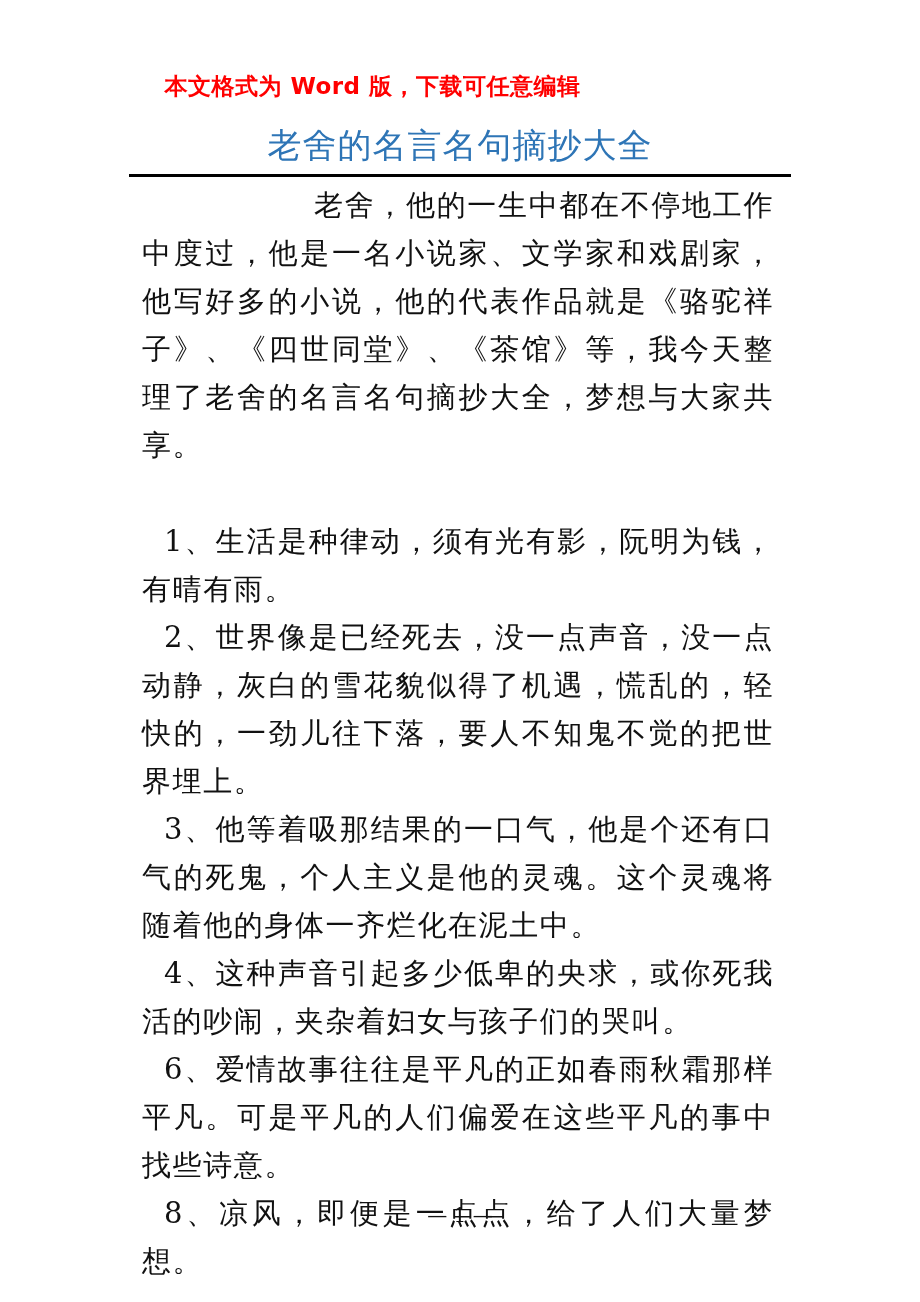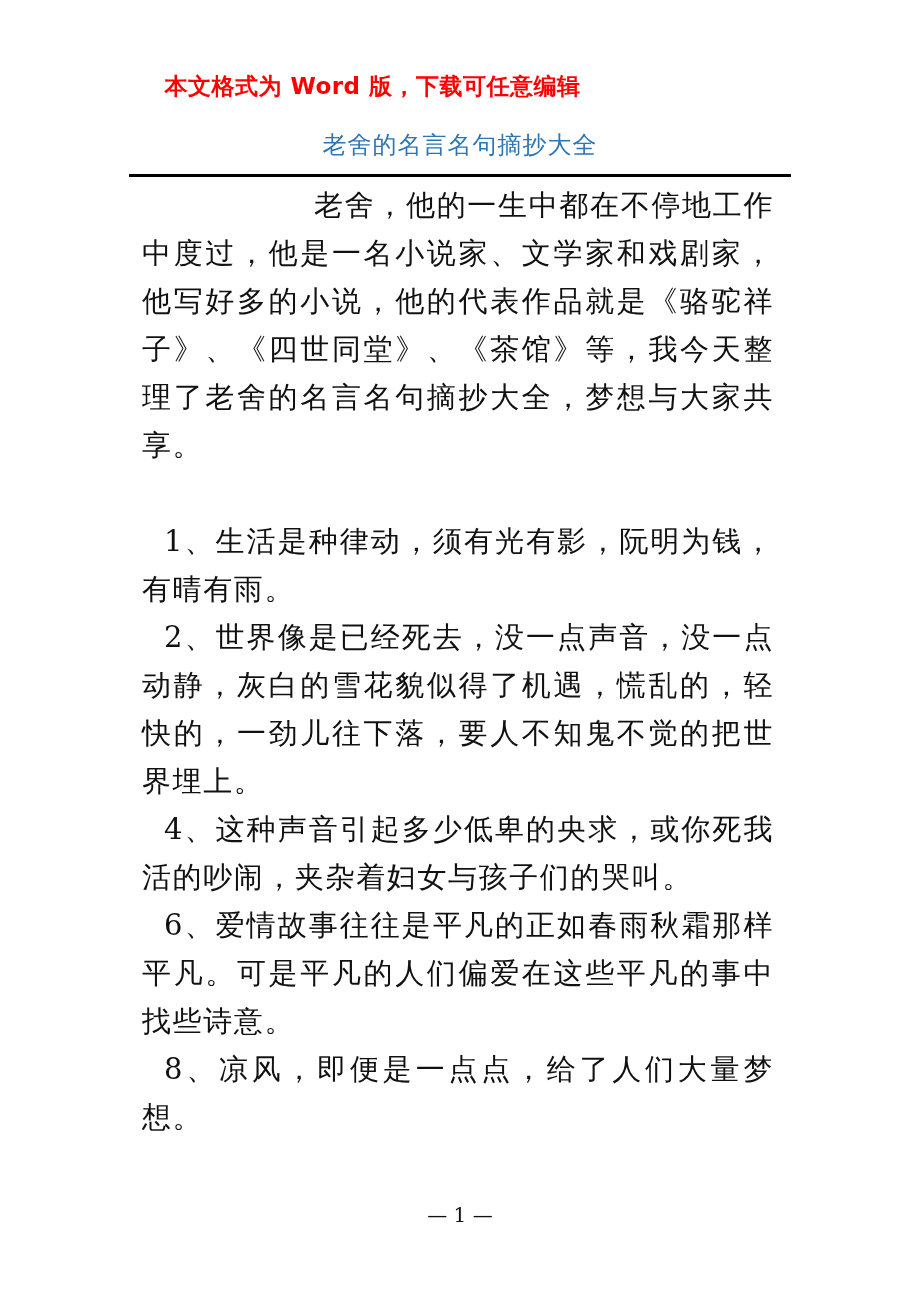--- a/index.html
+++ b/index.html
@@ -32,21 +32,21 @@
       line-height: 36px;
       letter-spacing: 0.5px;
     }
     .title {
       position: absolute;
       left: 0; width: 920px;
       top: 124px;
       text-align: center;
       color: #2e75b6;
       font-family: "DejaVu Sans", "Liberation Sans", sans-serif;
-      font-size: 24px;
+      font-size: 34px;
       line-height: 42px;
       letter-spacing: 1px;
     }
     .rule {
       position: absolute;
       left: 129px;
       width: 662px;
       top: 174px;
       height: 3px;
       background: #000000;
@@ -94,20 +94,21 @@
 
   <div class="rule"></div>
 
   <div class="body">
     <p class="para intro">老舍，他的一生中都在不停地工作中度过，他是一名小说家、文学家和戏剧家，他写好多的小说，他的代表作品就是《骆驼祥子》、《四世同堂》、《茶馆》等，我今天整理了老舍的名言名句摘抄大全，梦想与大家共享。</p>
 
     <div class="spacer"></div>
 
     <p class="para item"><span>1、</span><span>生活是种律动，须有光有影，阮明为钱，有晴有雨。</span></p>
     <p class="para item"><span>2、</span><span>世界像是已经死去，没一点声音，没一点动静，灰白的雪花貌似得了机遇，慌乱的，轻快的，一劲儿往下落，要人不知鬼不觉的把世界埋上。</span></p>
+    <p class="para item"><span>3、</span><span>他等着吸那结果的一口气，他是个还有口气的死鬼，个人主义是他的灵魂。这个灵魂将随着他的身体一齐烂化在泥土中。</span></p>
     <p class="para item"><span>4、</span><span>这种声音引起多少低卑的央求，或你死我活的吵闹，夹杂着妇女与孩子们的哭叫。</span></p>
     <p class="para item"><span>6、</span><span>爱情故事往往是平凡的正如春雨秋霜那样平凡。可是平凡的人们偏爱在这些平凡的事中找些诗意。</span></p>
     <p class="para item"><span>8、</span><span>凉风，即便是一点点，给了人们大量梦想。</span></p>
   </div>
 
   <div class="page-number">— 1 —</div>
 
 </div>
 
 </body></html>

